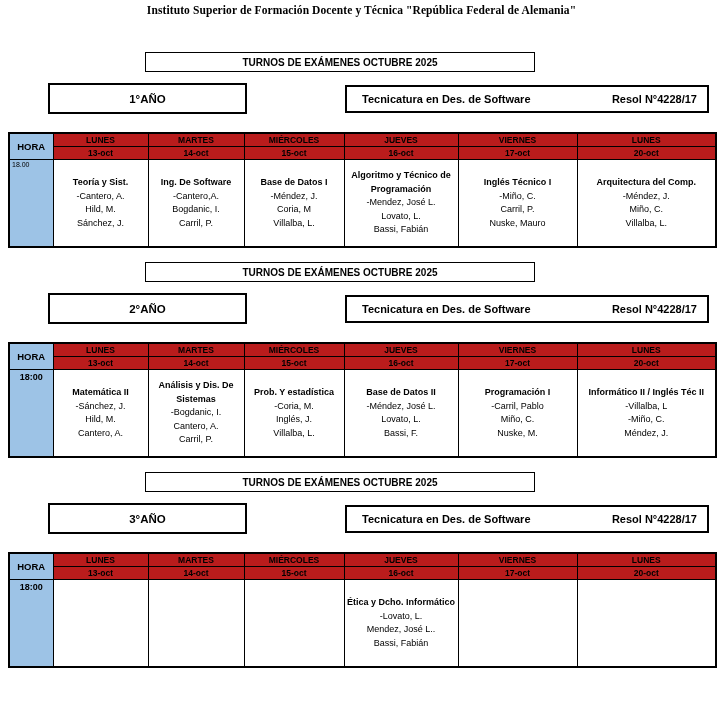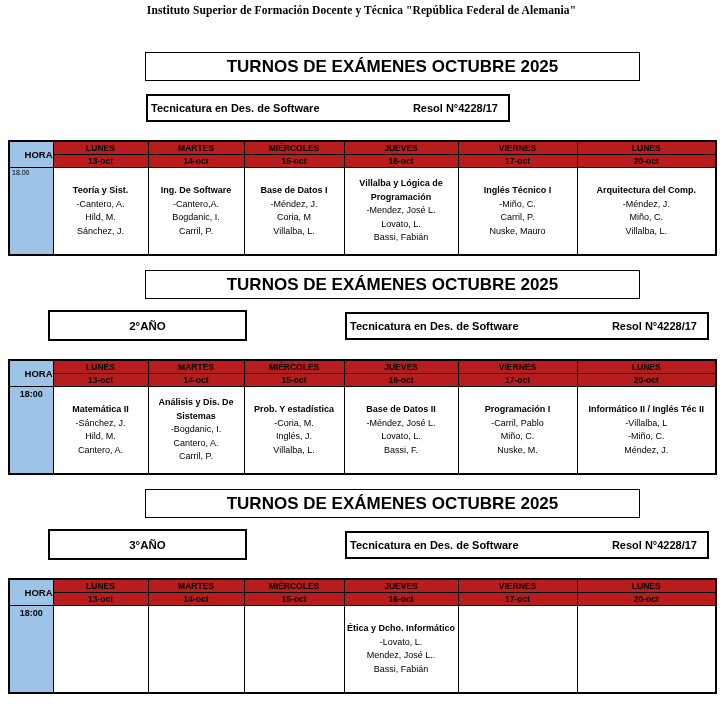--- a/index.html
+++ b/index.html
@@ -13,26 +13,26 @@
   .doc-title {
     padding-top: 4px;
     text-align: center;
     font-family: "Liberation Serif", serif;
     font-weight: bold;
     font-size: 11.5px;
     letter-spacing: 0.1px;
   }
   .banner-box {
     margin: 36px 0 0 145px;
-    width: 495px;
+    width: 390px;
     border: 1.5px solid #000;
     box-sizing: border-box;
     text-align: center;
     font-weight: bold;
-    font-size: 17px;
+    font-size: 10px;
     padding: 4px 0 3px 0;
   }
   .section-2 .banner-box, .section-3 .banner-box { margin-top: 14px; }
   .year-row {
     display: flex;
     align-items: flex-start;
     margin: 11px 0 0 48px;
   }
   .year-box {
     width: 199px; height: 31px;
@@ -42,38 +42,38 @@
     font-weight: bold; font-size: 11.5px;
     margin-top: 0;
   }
   .career-box {
     margin-left: 98px;
     width: 364px; height: 28px;
     border: 2px solid #000;
     box-sizing: border-box;
     display: flex; align-items: center; justify-content: space-between;
     font-weight: bold; font-size: 11px;
-    padding: 0 10px 0 3px;
+    padding: 0 10px 0 15px;
     margin-top: 2px;
   }
   table.sched {
     border-collapse: collapse;
     margin: 18px 0 0 8px;
     table-layout: fixed;
     border: 2px solid #000;
   }
   table.sched th, table.sched td {
     border: 1px solid #000;
     padding: 0;
   }
   th.hora {
     background: #9DC3E6;
     font-weight: bold;
     font-size: 9.5px;
-    text-align: right;
+    text-align: center;
   }
   th.day, th.date {
     background: #b91c1c;
     font-weight: bold;
     font-size: 8.5px;
     height: 12px;
     text-align: center;
   }
   td.hour {
     background: #9DC3E6;
@@ -94,20 +94,21 @@
   .teachers { font-weight: normal; white-space: pre-line; }
 </style>
 </head>
 <body>
 
 <div class="doc-title">Instituto Superior de Formación Docente y Técnica "República Federal de Alemania"</div>
 
 <div class="section section-1">
   <div class="banner-box">TURNOS DE EXÁMENES OCTUBRE 2025</div>
   <div class="year-row">
+    <div class="year-box">1°AÑO</div>
     <div class="career-box">
       <span>Tecnicatura en Des. de Software</span>
       <span>Resol N°4228/17</span>
     </div>
   </div>
   <table class="sched t1">
     <colgroup>
         <col style="width:44px">
         <col style="width:95px">
         <col style="width:96px">
@@ -150,21 +151,21 @@
 Bogdanic, I.
 Carril, P.</div>
         </td>
         <td class="cell">
           <div class="subj">Base de Datos I</div>
           <div class="teachers">-Méndez, J.
 Coria, M
 Villalba, L.</div>
         </td>
         <td class="cell">
-          <div class="subj">Villalba y Lógica de Programación</div>
+          <div class="subj">Algoritmo y Técnico de Programación</div>
           <div class="teachers">-Mendez, José L.
 Lovato, L.
 Bassi, Fabián</div>
         </td>
         <td class="cell">
           <div class="subj">Inglés Técnico I</div>
           <div class="teachers">-Miño, C.
 Carril, P.
 Nuske, Mauro</div>
         </td>

